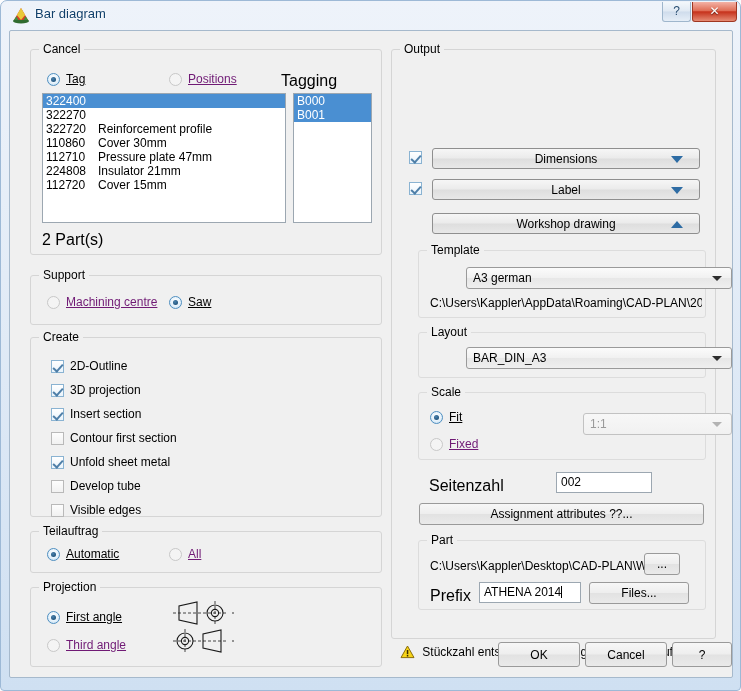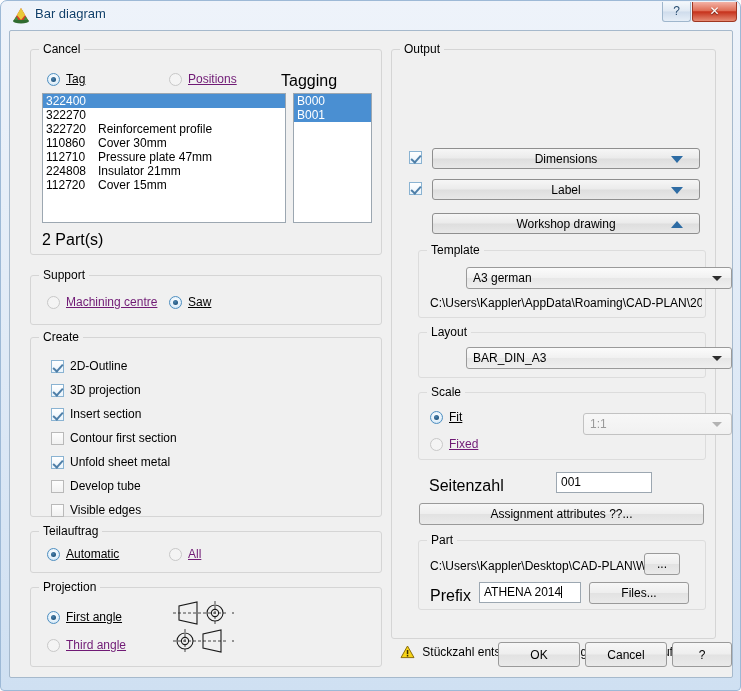--- a/index.html
+++ b/index.html
@@ -379,21 +379,21 @@
           <span class="rlab">Fixed</span>
         </div>
         <div class="combo disabled" style="left:128px;top:20px;width:149px;height:22px;">
           <span>1:1</span>
           <span class="cbarrow"></span>
         </div>
       </div>
 
       <div class="lab" style="left:37px;top:427px;">Seitenzahl</div>
       <div class="input" style="left:164px;top:422px;width:96px;height:21px;line-height:19px;">
-        <span>001</span>
+        <span>002</span>
       </div>
 
       <div class="btn" style="left:27px;top:453px;width:285px;height:22px;">
         <span>Assignment attributes ??...</span>
       </div>
 
       <div class="group nested" style="left:26px;top:490px;width:288px;height:70px;">
         <div class="glabel">Part</div>
         <div class="path" style="left:11px;top:18px;width:228px;">C:\Users\Kappler\Desktop\CAD-PLAN\Werbu</div>
         <div class="btn" style="left:225px;top:12px;width:36px;height:22px;">

